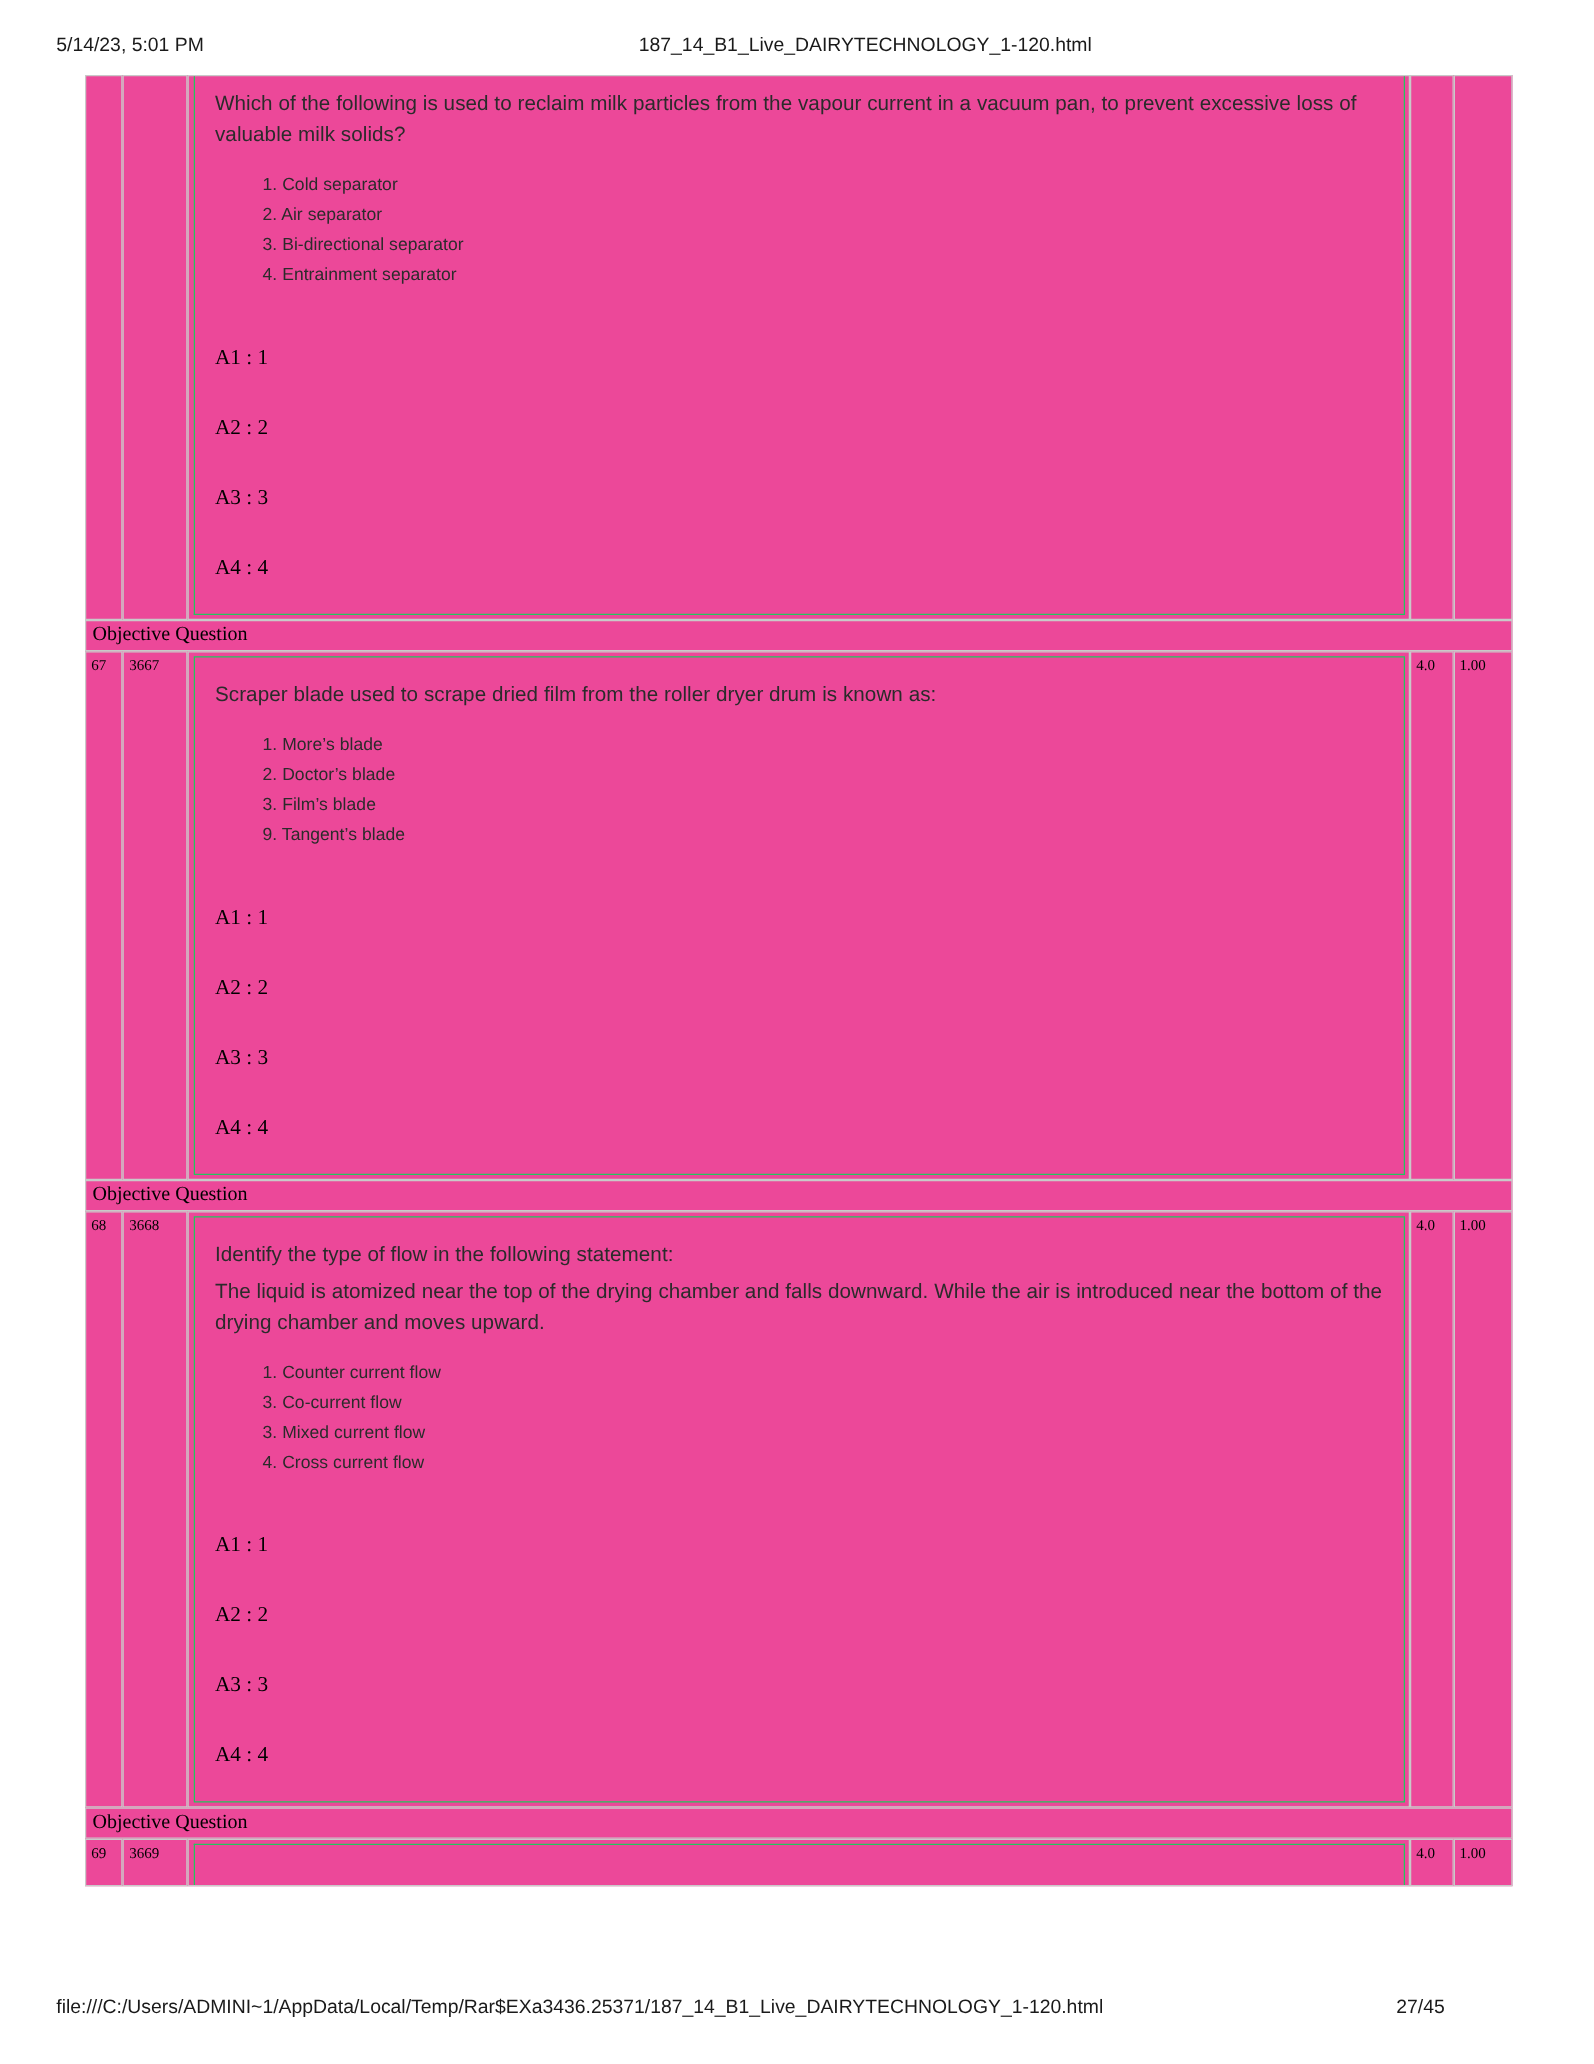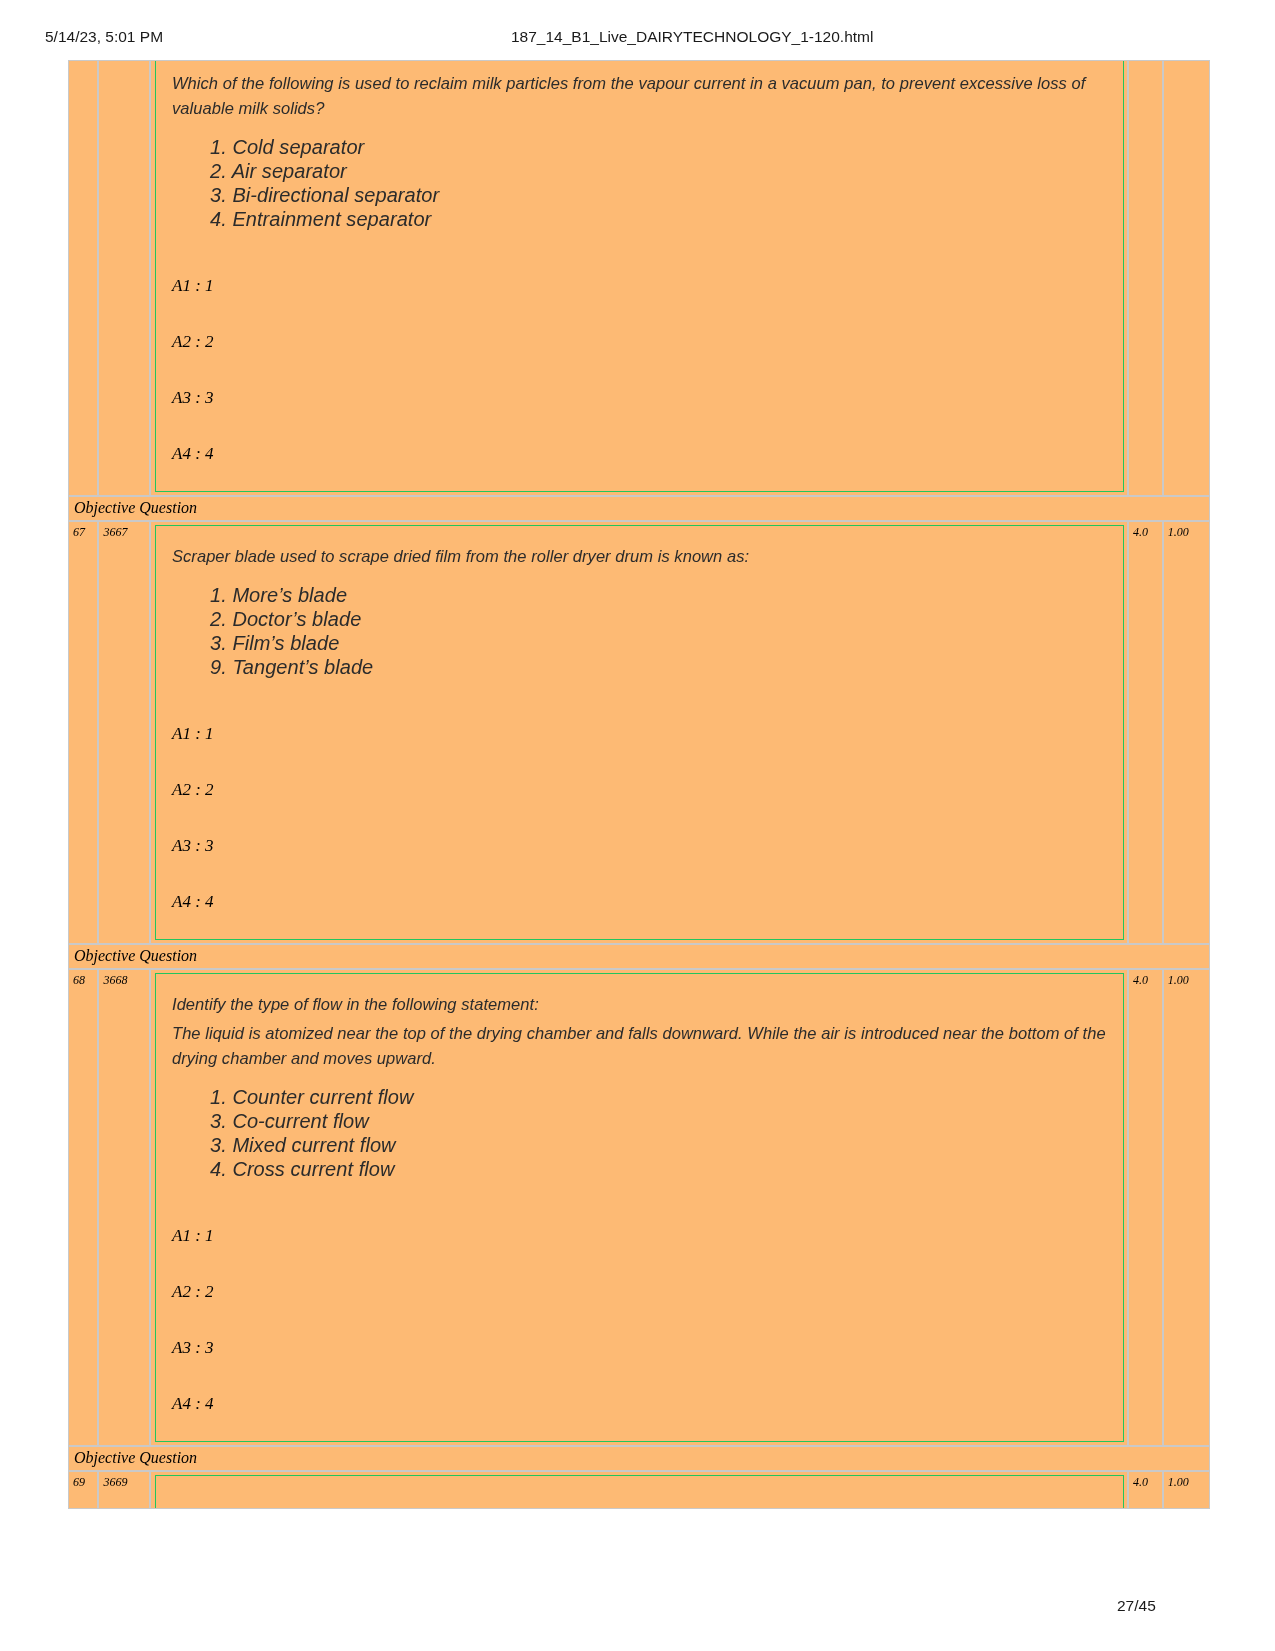--- a/index.html
+++ b/index.html
@@ -71,22 +71,21 @@
     border-collapse: separate;
     border-spacing: 0;
     table-layout: fixed;
     font-size: 0;
   }
 
   .doc-table td {
     vertical-align: top;
     padding: 0;
     border: 1px solid #c9c9c9;
-    background: #fdba74;
-    font-style: italic;
+    background: #ec4899;
   }
 
   
   col.c-num   { width: 29px; }
   col.c-id    { width: 49px; }
   col.c-body  { width: 930px; }
   col.c-mark  { width: 33px; }
   col.c-neg   { width: 45px; }
 
   
@@ -120,21 +119,21 @@
     margin: 0 0 4px 0;
     letter-spacing: 0.05px;
   }
   .qopts {
     margin: 14px 0 0 0;
     padding: 0 0 0 38px;
     list-style: none;
   }
   .qopts li {
     font-family: "Liberation Sans", sans-serif;
-    font-size: 20px;
+    font-size: 14px;
     line-height: 24px;
     color: #2b2b2b;
     letter-spacing: 0.05px;
   }
   .ansblock {
     margin-top: 44px;
   }
   .ansline {
     font-family: "Liberation Serif", serif;
     font-size: 17px;
@@ -279,14 +278,15 @@
         <div class="qbox"></div>
       </td>
       <td class="hdr-cell mark">4.0</td>
       <td class="hdr-cell mark">1.00</td>
     </tr>
 
   </tbody>
 </table>
 
 <div class="print-footer">
+  <span class="pf-path">file:///C:/Users/ADMINI~1/AppData/Local/Temp/Rar$EXa3436.25371/187_14_B1_Live_DAIRYTECHNOLOGY_1-120.html</span>
   <span class="pf-page">27/45</span>
 </div>
 
 </body></html>

